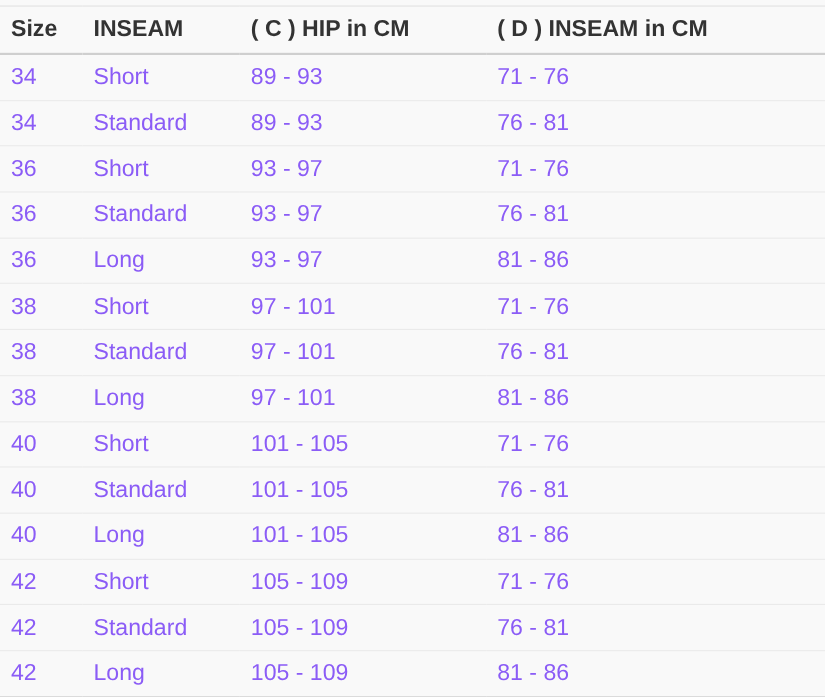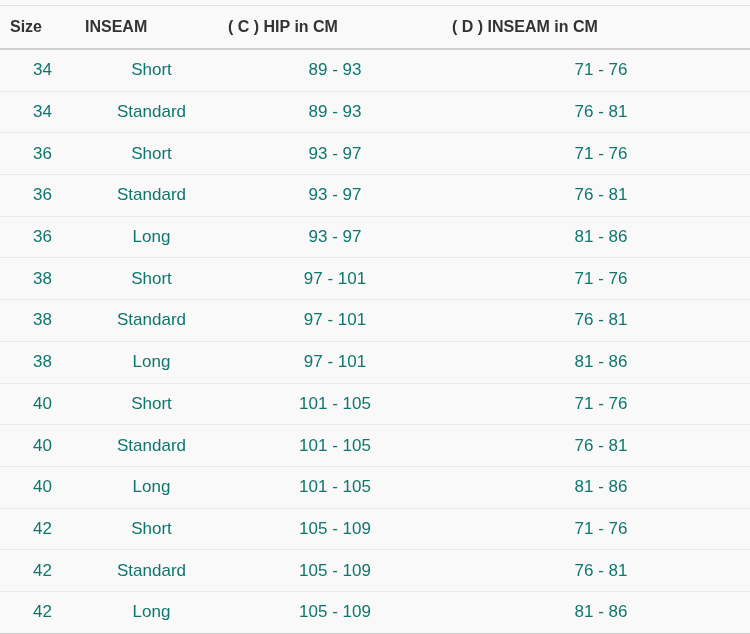--- a/index.html
+++ b/index.html
@@ -25,34 +25,34 @@
   }
   table.size-chart col.col-size   { width: 75px; }
   table.size-chart col.col-length { width: 143px; }
   table.size-chart col.col-hip    { width: 224px; }
   table.size-chart col.col-inseam { width: auto; }
   table.size-chart th {
     height: 42px;
     padding: 0 0 0 10px;
     text-align: left;
     vertical-align: middle;
-    font-size: 16px;
+    font-size: 21px;
     font-weight: 700;
     color: #333333;
     border-bottom: 2px solid #cfcfcf;
     white-space: nowrap;
   }
   table.size-chart td {
     height: 40.7px;
     padding: 0 0 0 10px;
-    text-align: center;
+    text-align: left;
     vertical-align: middle;
-    font-size: 17px;
+    font-size: 21px;
     font-weight: 400;
-    color: #0f766e;
+    color: #8b5cf6;
     border-bottom: 1px solid #eaeaea;
     white-space: nowrap;
   }
   table.size-chart tbody tr:last-child td {
     border-bottom: none;
   }
 </style>
 </head>
 <body>
 

